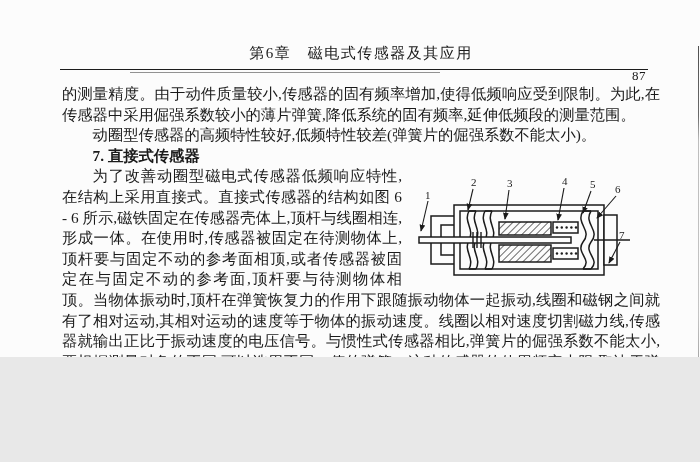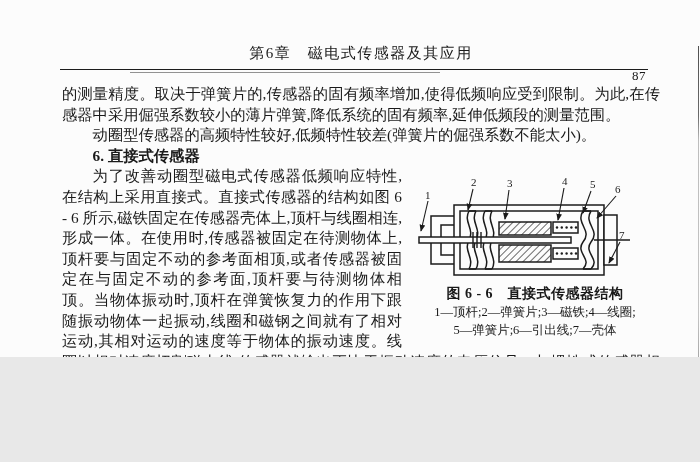--- a/index.html
+++ b/index.html
@@ -40,23 +40,23 @@
 <div class="page">
 
   <header class="running-head">
     <div class="chapter">第6章　磁电式传感器及其应用</div>
     <div class="pagenum">87</div>
   </header>
   <div class="rule"></div>
   <div class="rule2"></div>
 
   <main class="body-text">
-    <p>的测量精度。取决于弹簧片的,传感器的固有频率增加,使得低频响应受到限制。为此,在传感器中采用倔强系数较小的薄片弹簧,降低系统的固有频率,延伸低频段的测量范围。</p>
+    <p>的测量精度。由于动件质量较小,传感器的固有频率增加,使得低频响应受到限制。为此,在传感器中采用倔强系数较小的薄片弹簧,降低系统的固有频率,延伸低频段的测量范围。</p>
     <p class="indent">动圈型传感器的高频特性较好,低频特性较差(弹簧片的倔强系数不能太小)。</p>
-    <p class="indent heading">6. 直接式传感器</p>
+    <p class="indent heading">7. 直接式传感器</p>
 
     <div>
       <figure class="fig">
         <svg width="218" height="112" viewBox="0 0 218 112" xmlns="http://www.w3.org/2000/svg">
           <defs>
             <pattern id="hatch" patternUnits="userSpaceOnUse" width="5" height="5" patternTransform="rotate(45)">
               <line x1="0" y1="0" x2="0" y2="5" stroke="#1b1b1b" stroke-width="1.3"></line>
             </pattern>
             <marker id="arw" viewBox="0 0 8 8" refX="7" refY="4" markerWidth="6.5" markerHeight="6.5" orient="auto">
               <path d="M0,0.8 L8,4 L0,7.2 Z" fill="#1b1b1b"></path>
@@ -123,25 +123,20 @@
 
           <text class="diagram-num" x="9" y="29">1</text>
           <text class="diagram-num" x="55" y="16">2</text>
           <text class="diagram-num" x="91" y="17">3</text>
           <text class="diagram-num" x="146" y="15">4</text>
           <text class="diagram-num" x="174" y="18">5</text>
           <text class="diagram-num" x="199" y="23">6</text>
           <text class="diagram-num" x="203" y="69">7</text>
         </svg>
 
-        <figcaption>
-          <div class="figcap">图 6 - 6　直接式传感器结构</div>
-          <div class="figleg">1—顶杆;2—弹簧片;3—磁铁;4—线圈;</div>
-          <div class="figleg">5—弹簧片;6—引出线;7—壳体</div>
-        </figcaption>
       </figure>
 
       <p class="indent">为了改善动圈型磁电式传感器低频响应特性,在结构上采用直接式。直接式传感器的结构如图 6 - 6 所示,磁铁固定在传感器壳体上,顶杆与线圈相连,形成一体。在使用时,传感器被固定在待测物体上,顶杆要与固定不动的参考面相顶,或者传感器被固定在与固定不动的参考面,顶杆要与待测物体相顶。当物体振动时,顶杆在弹簧恢复力的作用下跟随振动物体一起振动,线圈和磁钢之间就有了相对运动,其相对运动的速度等于物体的振动速度。线圈以相对速度切割磁力线,传感器就输出正比于振动速度的电压信号。与惯性式传感器相比,弹簧片的倔强系数不能太小,要根据测量对象的不同,可以选用不同 k 值的弹簧。这种传感器的使用频率上限,取决于弹簧片的 k 的大小。倔强系数 k 值大,可测量频率范围就高,k 值小,可测量频率范围就低,该传感器的频率下限可从零频开始。此类传感器适应于低频振动速度的测量。</p>
     </div>
   </main>
 
   <div class="edge-line"></div>
   <div class="edge-dash d1"></div>
   <div class="edge-dash d2"></div>
   <div class="edge-dash d3"></div>

